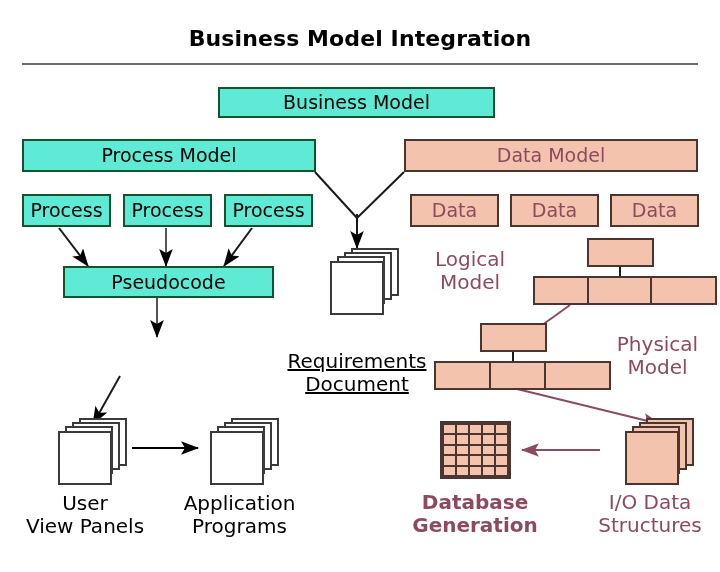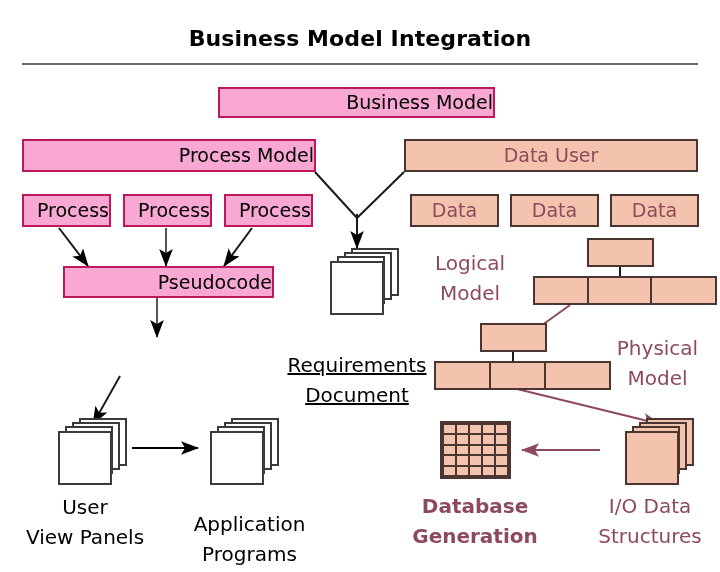--- a/index.html
+++ b/index.html
@@ -49,45 +49,44 @@
     position: absolute;
     box-sizing: border-box;
     display: flex;
     align-items: center;
     justify-content: center;
     font-size: 19px;
     line-height: 1;
     white-space: nowrap;
   }
   .box-white {
-    background: #f9a8d4;
-    border: 2px solid #be185d;
+    background: #5eead4;
+    border: 2px solid #14532d;
     color: #000000;
-    justify-content: flex-end;
   }
   .box-salmon {
     background: #f4c3ae;
     border: 2px solid #4a3530;
     color: #8d4a5c;
   }
 
   
   .node {
     position: absolute;
     box-sizing: border-box;
     background: #f4c3ae;
     border: 2px solid #4a3530;
   }
 
   
   .label {
     position: absolute;
     text-align: center;
     font-size: 20px;
-    line-height: 30px;
+    line-height: 23px;
     white-space: pre-line;
   }
   .label-dark { color: #000000; }
   .label-plum { color: #8d4a5c; }
 
   
   .stack {
     position: absolute;
     width: 72px;
     height: 62px;
@@ -188,21 +187,21 @@
 
   <div class="box box-white" style="left:218px; top:87px; width:277px; height:31px;">
     <span>Business Model</span>
   </div>
 
   <div class="box box-white" style="left:22px; top:139px; width:294px; height:33px;">
     <span>Process Model</span>
   </div>
 
   <div class="box box-salmon" style="left:404px; top:139px; width:294px; height:33px;">
-    <span>Data User</span>
+    <span>Data Model</span>
   </div>
 
   <div class="box box-white" style="left:22px; top:194px; width:89px; height:33px;">
     <span>Process</span>
   </div>
   <div class="box box-white" style="left:123px; top:194px; width:89px; height:33px;">
     <span>Process</span>
   </div>
   <div class="box box-white" style="left:224px; top:194px; width:89px; height:33px;">
     <span>Process</span>
@@ -256,21 +255,21 @@
   </div>
   <div class="label label-dark" style="left:10px; top:492px; width:150px;">User
 View Panels</div>
 
   <div class="stack" style="left:210px; top:418px;">
     <div class="sheet s1"></div>
     <div class="sheet s2"></div>
     <div class="sheet s3"></div>
     <div class="sheet s4"></div>
   </div>
-  <div class="label label-dark" style="left:172px; top:492px; width:155px;margin-top:17px;">Application
+  <div class="label label-dark" style="left:162px; top:492px; width:155px;">Application
 Programs</div>
 
   <div class="db-grid" id="db-grid" style="left: 440px; top: 421px; width: 71px; height: 58px; grid-template-columns: repeat(5, 1fr); grid-template-rows: repeat(5, 1fr);">
       <div class="cell"></div>
       <div class="cell"></div>
       <div class="cell"></div>
       <div class="cell"></div>
       <div class="cell"></div>
       <div class="cell"></div>
       <div class="cell"></div>

